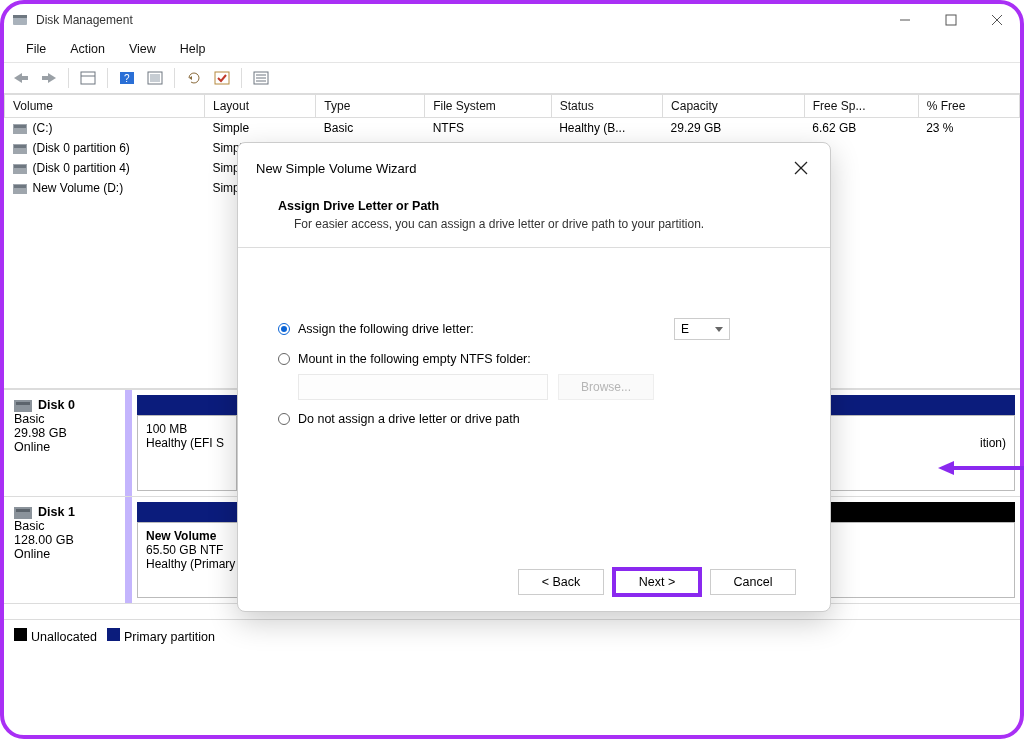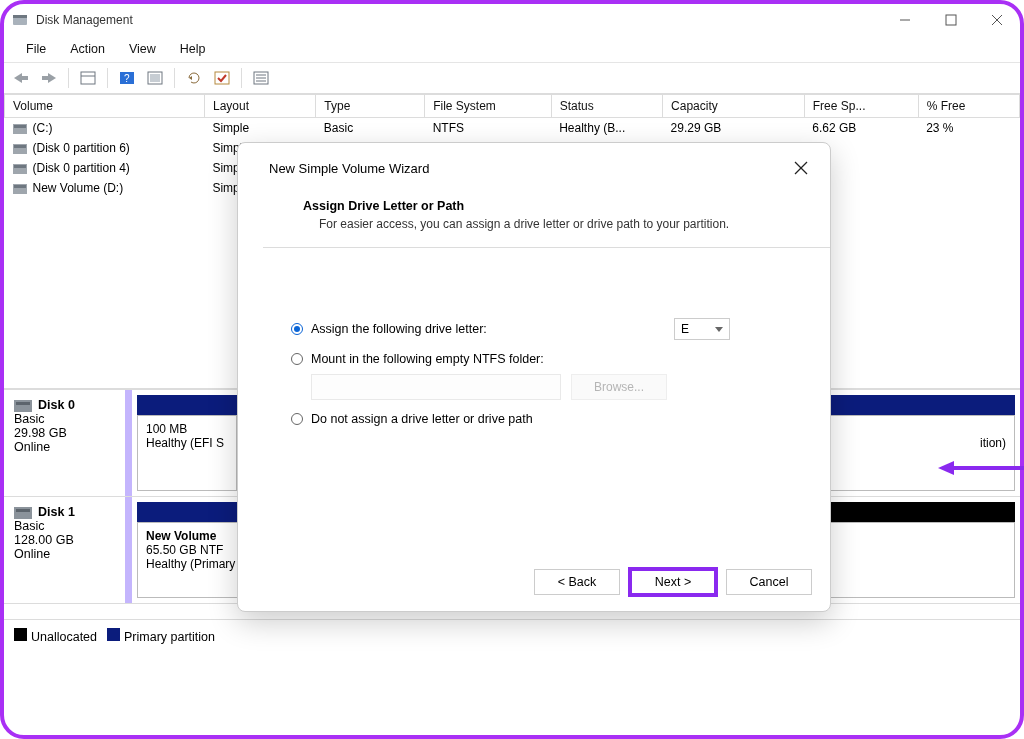--- a/index.html
+++ b/index.html
@@ -44,38 +44,38 @@
 .bar-top .black { background:#000; }
 .part-boxes { display:flex; height:76px; }
 .part-box { border:1px solid #bbb; padding:6px 8px; font-size:12px; }
 .part-box .pb-title { font-weight:400; }
 
 
 .legend { display:flex; align-items:center; gap:10px; padding:8px 10px; border-top:1px solid #dcdcdc; font-size:12.5px; }
 .legend .sw { width:13px; height:13px; display:inline-block; margin-right:4px; }
 
 
-.dialog { position:absolute; left:233px; top:138px; width:594px; height:470px; background:#fff; border:1px solid #ccc; border-radius:8px; box-shadow:0 10px 30px rgba(0,0,0,.2);padding-left:13px; }
+.dialog { position:absolute; left:233px; top:138px; width:594px; height:470px; background:#fff; border:1px solid #ccc; border-radius:8px; box-shadow:0 10px 30px rgba(0,0,0,.2); }
 .dlg-title { display:flex; align-items:center; padding:10px 14px 6px 18px; }
 .dlg-title .t { font-size:13px; }
 .dlg-close { margin-left:auto; width:30px; height:30px; display:flex; align-items:center; justify-content:center; }
-.dlg-head { padding:10px 28px 16px 40px; border-bottom:1px solid #dcdcdc;margin-left:12px; }
+.dlg-head { padding:10px 28px 16px 40px; border-bottom:1px solid #dcdcdc; }
 .dlg-head .h1 { font-size:12.5px; font-weight:700; }
 .dlg-head .h2 { font-size:12px; color:#333; margin-left:16px; margin-top:4px; }
 
 .dlg-body { padding:70px 40px 20px 40px; font-size:12.5px; }
 .opt-row { display:flex; align-items:center; margin-bottom:12px; }
 .radio { width:12px; height:12px; border:1px solid #666; border-radius:50%; margin-right:8px; position:relative; flex-shrink:0; }
 .radio.checked { border-color:#0a64d6; }
 .radio.checked::after { content:""; position:absolute; inset:2px; border-radius:50%; background:#0a64d6; }
 .drive-select { margin-left:auto; margin-right:60px; width:56px; height:22px; border:1px solid #ccc; display:flex; align-items:center; padding:0 6px; font-size:12px; justify-content:space-between; background:#fff; }
 .mount-input { margin-left:20px; width:250px; height:26px; border:1px solid #e9e9e9; background:#fdfdfd; }
 .browse-btn { width:96px; height:26px; border:1px solid #eee; color:#b5b5b5; background:#fafafa; font-size:12px; margin-left:10px; }
 
-.dlg-buttons { position:absolute; bottom:16px; right:18px; display:flex; gap:10px; }
+.dlg-buttons { position:absolute; bottom:16px; right:34px; display:flex; gap:10px; }
 .wbtn { width:86px; height:26px; border:1px solid #ccc; background:#fff; font-size:12.5px; display:flex; align-items:center; justify-content:center; }
 .wbtn.highlight { outline:4px solid #8a29ef; outline-offset:-2px; }
 
 
 .arrow-annot { position:absolute; left:700px; top:318px; width:90px; height:14px; }
 .arrow-annot .line { position:absolute; top:5px; left:14px; width:76px; height:4px; background:#8a29ef; }
 .arrow-annot .tip { position:absolute; left:0; top:0; width:0; height:0; border-top:7px solid transparent; border-bottom:7px solid transparent; border-right:16px solid #8a29ef; }
 
 </style>
 </head>

